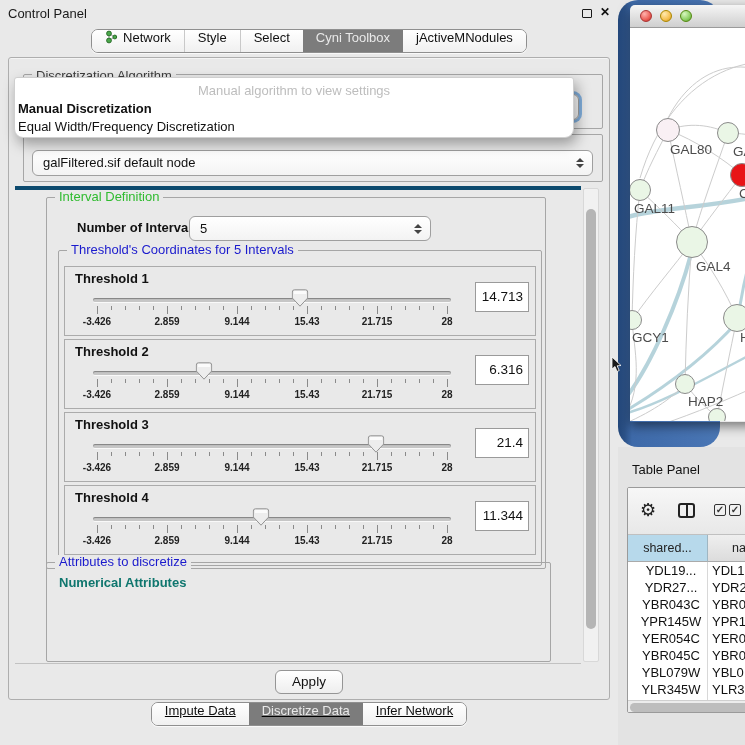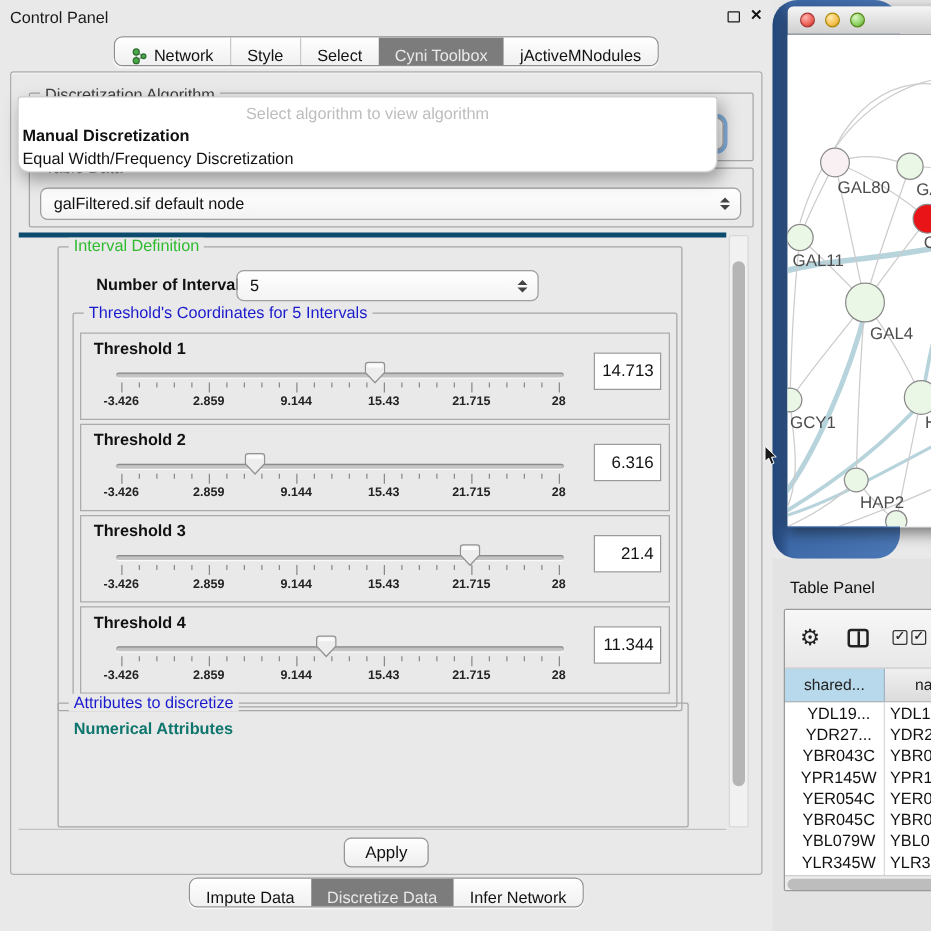--- a/index.html
+++ b/index.html
@@ -8,24 +8,24 @@
 
   
   .cp{position:absolute;left:0;top:0;width:618px;height:745px;background:#e9e9e9;}
   .cp-titlebar{position:absolute;left:0;top:0;width:100%;height:27px;}
   .cp-title{position:absolute;left:8px;top:6px;font-size:13px;color:#1a1a1a;}
   .float-ic{position:absolute;right:26px;top:9px;width:10px;height:9px;border:1.5px solid #1a1a1a;border-radius:1px;}
   .close-ic{position:absolute;right:8px;top:5px;font-size:12px;font-weight:bold;color:#111;}
 
   .tabbar{position:absolute;left:0;width:100%;display:flex;justify-content:center;}
   .tabbar.top{top:29px;}
-  .tabbar.bottom{top:702px;}
+  .tabbar.bottom{top:702px;text-decoration:underline;}
   .tabgroup{display:inline-flex;border:1px solid #8f8f8f;border-radius:7px;overflow:hidden;height:24px;
     background:#fff;box-shadow:0 1px 1px rgba(255,255,255,.8);}
-  .tab{display:flex;align-items:flex-end;gap:5px;padding:0 13px;font-size:13px;color:#111;
+  .tab{display:flex;align-items:flex-start;gap:5px;padding:0 13px;font-size:13px;color:#111;
     background:linear-gradient(#ffffff,#f0f0f0);white-space:nowrap;}
   .tab + .tab{border-left:1px solid #c9c9c9;}
   .tab.selected{background:#7c7c7c;color:#e9e9e9;border-left:none;}
   .tab.selected + .tab{border-left:none;}
 
   .content-box{position:absolute;left:8px;top:57px;width:602px;height:643px;border:1px solid #aeaeae;
     border-radius:3px;background:#e9e9e9;box-shadow:inset 0 1px 0 #f4f4f4;}
 
   .group{position:absolute;border:1px solid #a6a6a6;border-radius:2px;}
   .group-title{position:absolute;top:-8px;left:8px;background:#e9e9e9;padding:0 4px;font-size:13px;line-height:14px;}
@@ -174,21 +174,21 @@
       <span class="group-title t-gray" style="top:-6px">Discretization Algorithm</span>
     </div>
     <div class="combo focused" style="left:22px;top:36px;width:548px;height:26px;">
       <span class="stepper">
           <i class="up"></i>
           <i class="dn"></i>
         </span>
     </div>
 
     <div class="popup">
-      <div class="popup-hint">Select algorithm to view algorithm</div>
+      <div class="popup-hint">Manual algorithm to view settings</div>
       <div id="popup-items">
           <div class="popup-item selected" style="top: 22px;">Manual Discretization</div>
           <div class="popup-item" style="top: 40px;">Equal Width/Frequency Discretization</div>
         </div>
     </div>
 
     <div class="group" style="left:14px;top:76px;width:580px;height:48px;">
       <span class="group-title t-black">Table Data</span>
       <div class="combo" style="left:8px;top:15px;right:9px;height:26px;">
         <span>galFiltered.sif default node</span>

